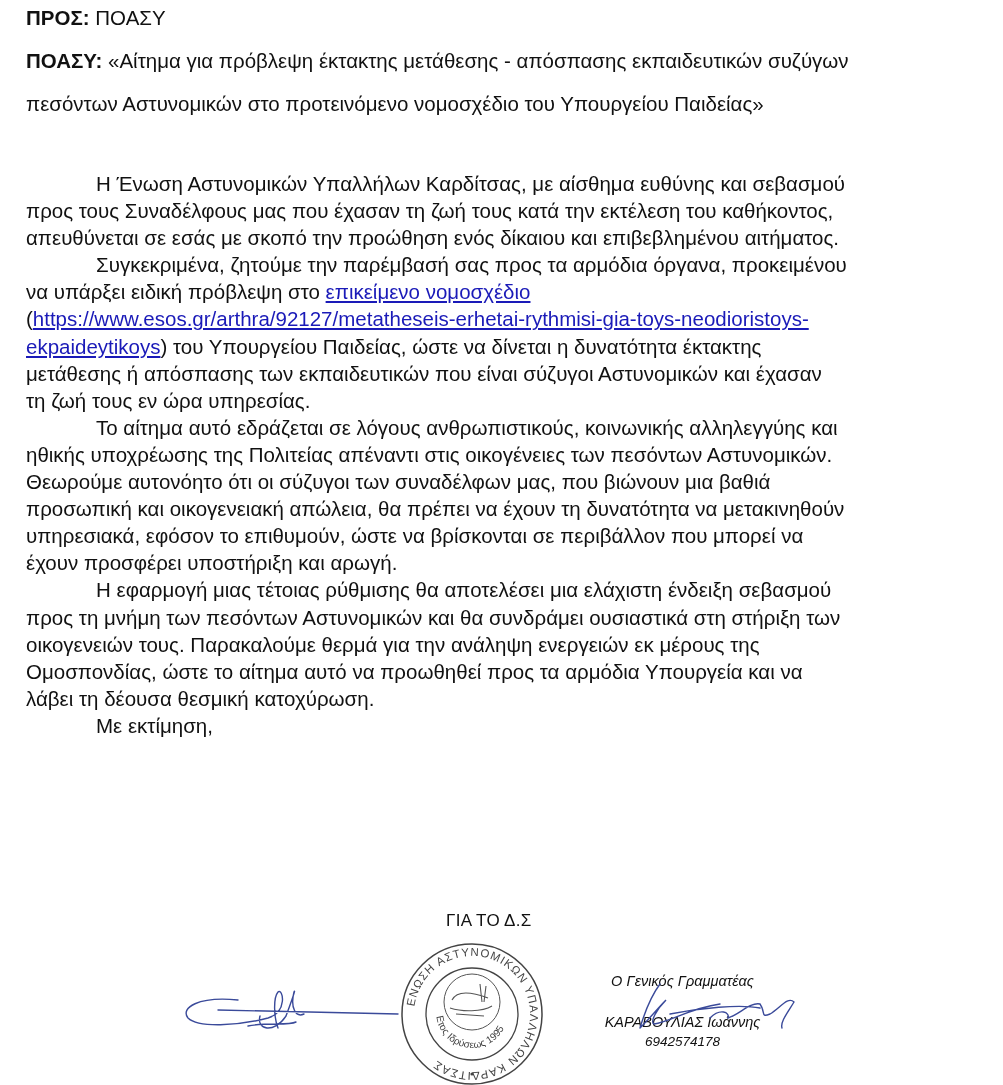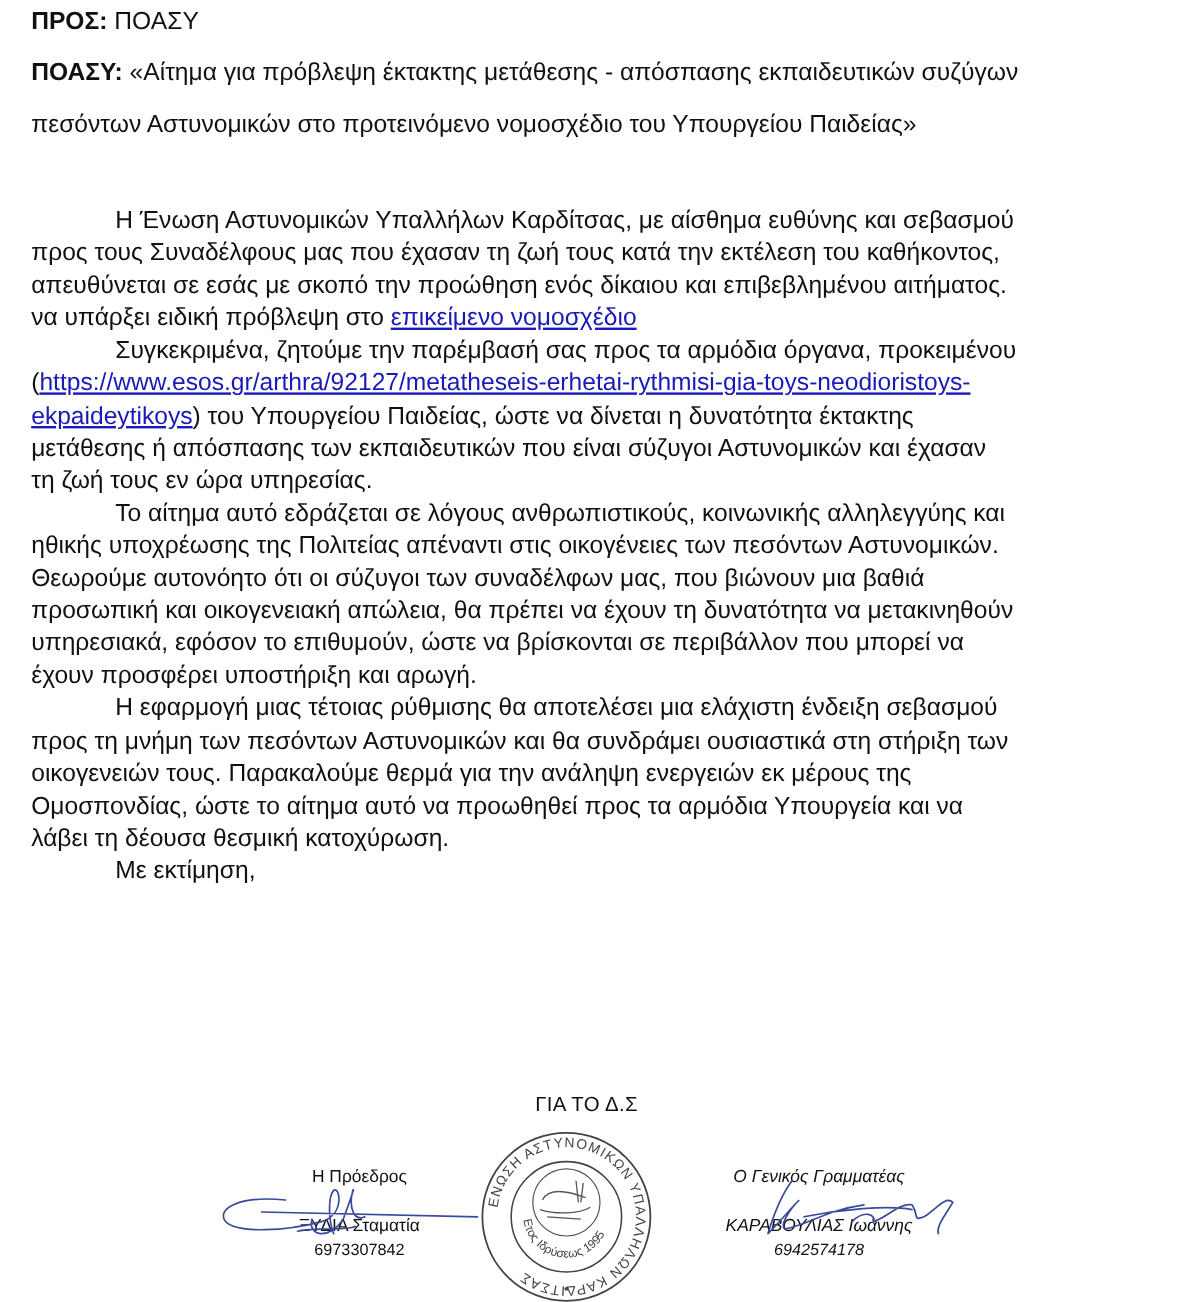--- a/index.html
+++ b/index.html
@@ -105,22 +105,22 @@
   <div class="hdr-line" id="subj-line2">
     <span>πεσόντων Αστυνομικών στο προτεινόμενο νομοσχέδιο του Υπουργείου Παιδείας»</span>
   </div>
 
   <div class="body-text">
 
     <div class="line indent">Η Ένωση Αστυνομικών Υπαλλήλων Καρδίτσας, με αίσθημα ευθύνης και σεβασμού</div>
     <div class="line">προς τους Συναδέλφους μας που έχασαν τη ζωή τους κατά την εκτέλεση του καθήκοντος,</div>
     <div class="line">απευθύνεται σε εσάς με σκοπό την προώθηση ενός δίκαιου και επιβεβλημένου αιτήματος.</div>
 
+    <div class="line indent">Συγκεκριμένα, ζητούμε την παρέμβασή σας προς τα αρμόδια όργανα, προκειμένου</div>
     <div class="line"><span>να υπάρξει ειδική πρόβλεψη στο </span><a class="link" href="#">επικείμενο νομοσχέδιο</a></div>
-    <div class="line indent">Συγκεκριμένα, ζητούμε την παρέμβασή σας προς τα αρμόδια όργανα, προκειμένου</div>
     <div class="line"><span>(</span><a class="link" href="#">https://www.esos.gr/arthra/92127/metatheseis-erhetai-rythmisi-gia-toys-neodioristoys-</a></div>
     <div class="line"><a class="link" href="#">ekpaideytikoys</a><span>) του Υπουργείου Παιδείας, ώστε να δίνεται η δυνατότητα έκτακτης</span></div>
     <div class="line">μετάθεσης ή απόσπασης των εκπαιδευτικών που είναι σύζυγοι Αστυνομικών και έχασαν</div>
     <div class="line">τη ζωή τους εν ώρα υπηρεσίας.</div>
 
     <div class="line indent">Το αίτημα αυτό εδράζεται σε λόγους ανθρωπιστικούς, κοινωνικής αλληλεγγύης και</div>
     <div class="line">ηθικής υποχρέωσης της Πολιτείας απέναντι στις οικογένειες των πεσόντων Αστυνομικών.</div>
     <div class="line">Θεωρούμε αυτονόητο ότι οι σύζυγοι των συναδέλφων μας, που βιώνουν μια βαθιά</div>
     <div class="line">προσωπική και οικογενειακή απώλεια, θα πρέπει να έχουν τη δυνατότητα να μετακινηθούν</div>
     <div class="line">υπηρεσιακά, εφόσον το επιθυμούν, ώστε να βρίσκονται σε περιβάλλον που μπορεί να</div>
@@ -131,25 +131,20 @@
     <div class="line">οικογενειών τους. Παρακαλούμε θερμά για την ανάληψη ενεργειών εκ μέρους της</div>
     <div class="line">Ομοσπονδίας, ώστε το αίτημα αυτό να προωθηθεί προς τα αρμόδια Υπουργεία και να</div>
     <div class="line">λάβει τη δέουσα θεσμική κατοχύρωση.</div>
 
     <div class="line indent">Με εκτίμηση,</div>
   </div>
 
   <div class="signature-area">
     <div class="for-board">ΓΙΑ ΤΟ Δ.Σ</div>
 
-    <div class="sig-block" id="sig-left">
-      <span class="sig-title">Η Πρόεδρος</span>
-      <span class="sig-name">ΞΥΔΙΑ Σταματία</span>
-      <span class="sig-phone">6973307842</span>
-    </div>
 
     <svg class="scribble" style="left:178px; top:78px;" width="230" height="60" viewBox="0 0 230 60">
       <path d="M60 22 C20 18, 2 30, 10 40 C20 50, 60 48, 90 40 C110 34, 105 10, 100 14 C95 20, 96 40, 100 50 M82 38 C78 52, 96 56, 108 38 C114 22, 118 10, 116 14 C112 30, 118 40, 126 36 M40 32 L220 36 M70 48 C90 44, 110 48, 118 44" fill="none" stroke="#3a4a9a" stroke-width="1.4" stroke-linecap="round"></path>
     </svg>
 
     <svg class="stamp" viewBox="0 0 160 145">
       <defs>
         <path id="stamp-arc" d="M 22 72 A 58 58 0 1 1 138 72 A 58 58 0 1 1 22 72"></path>
         <path id="stamp-inner-arc" d="M 44 70 A 36 36 0 0 0 116 70"></path>
       </defs>

